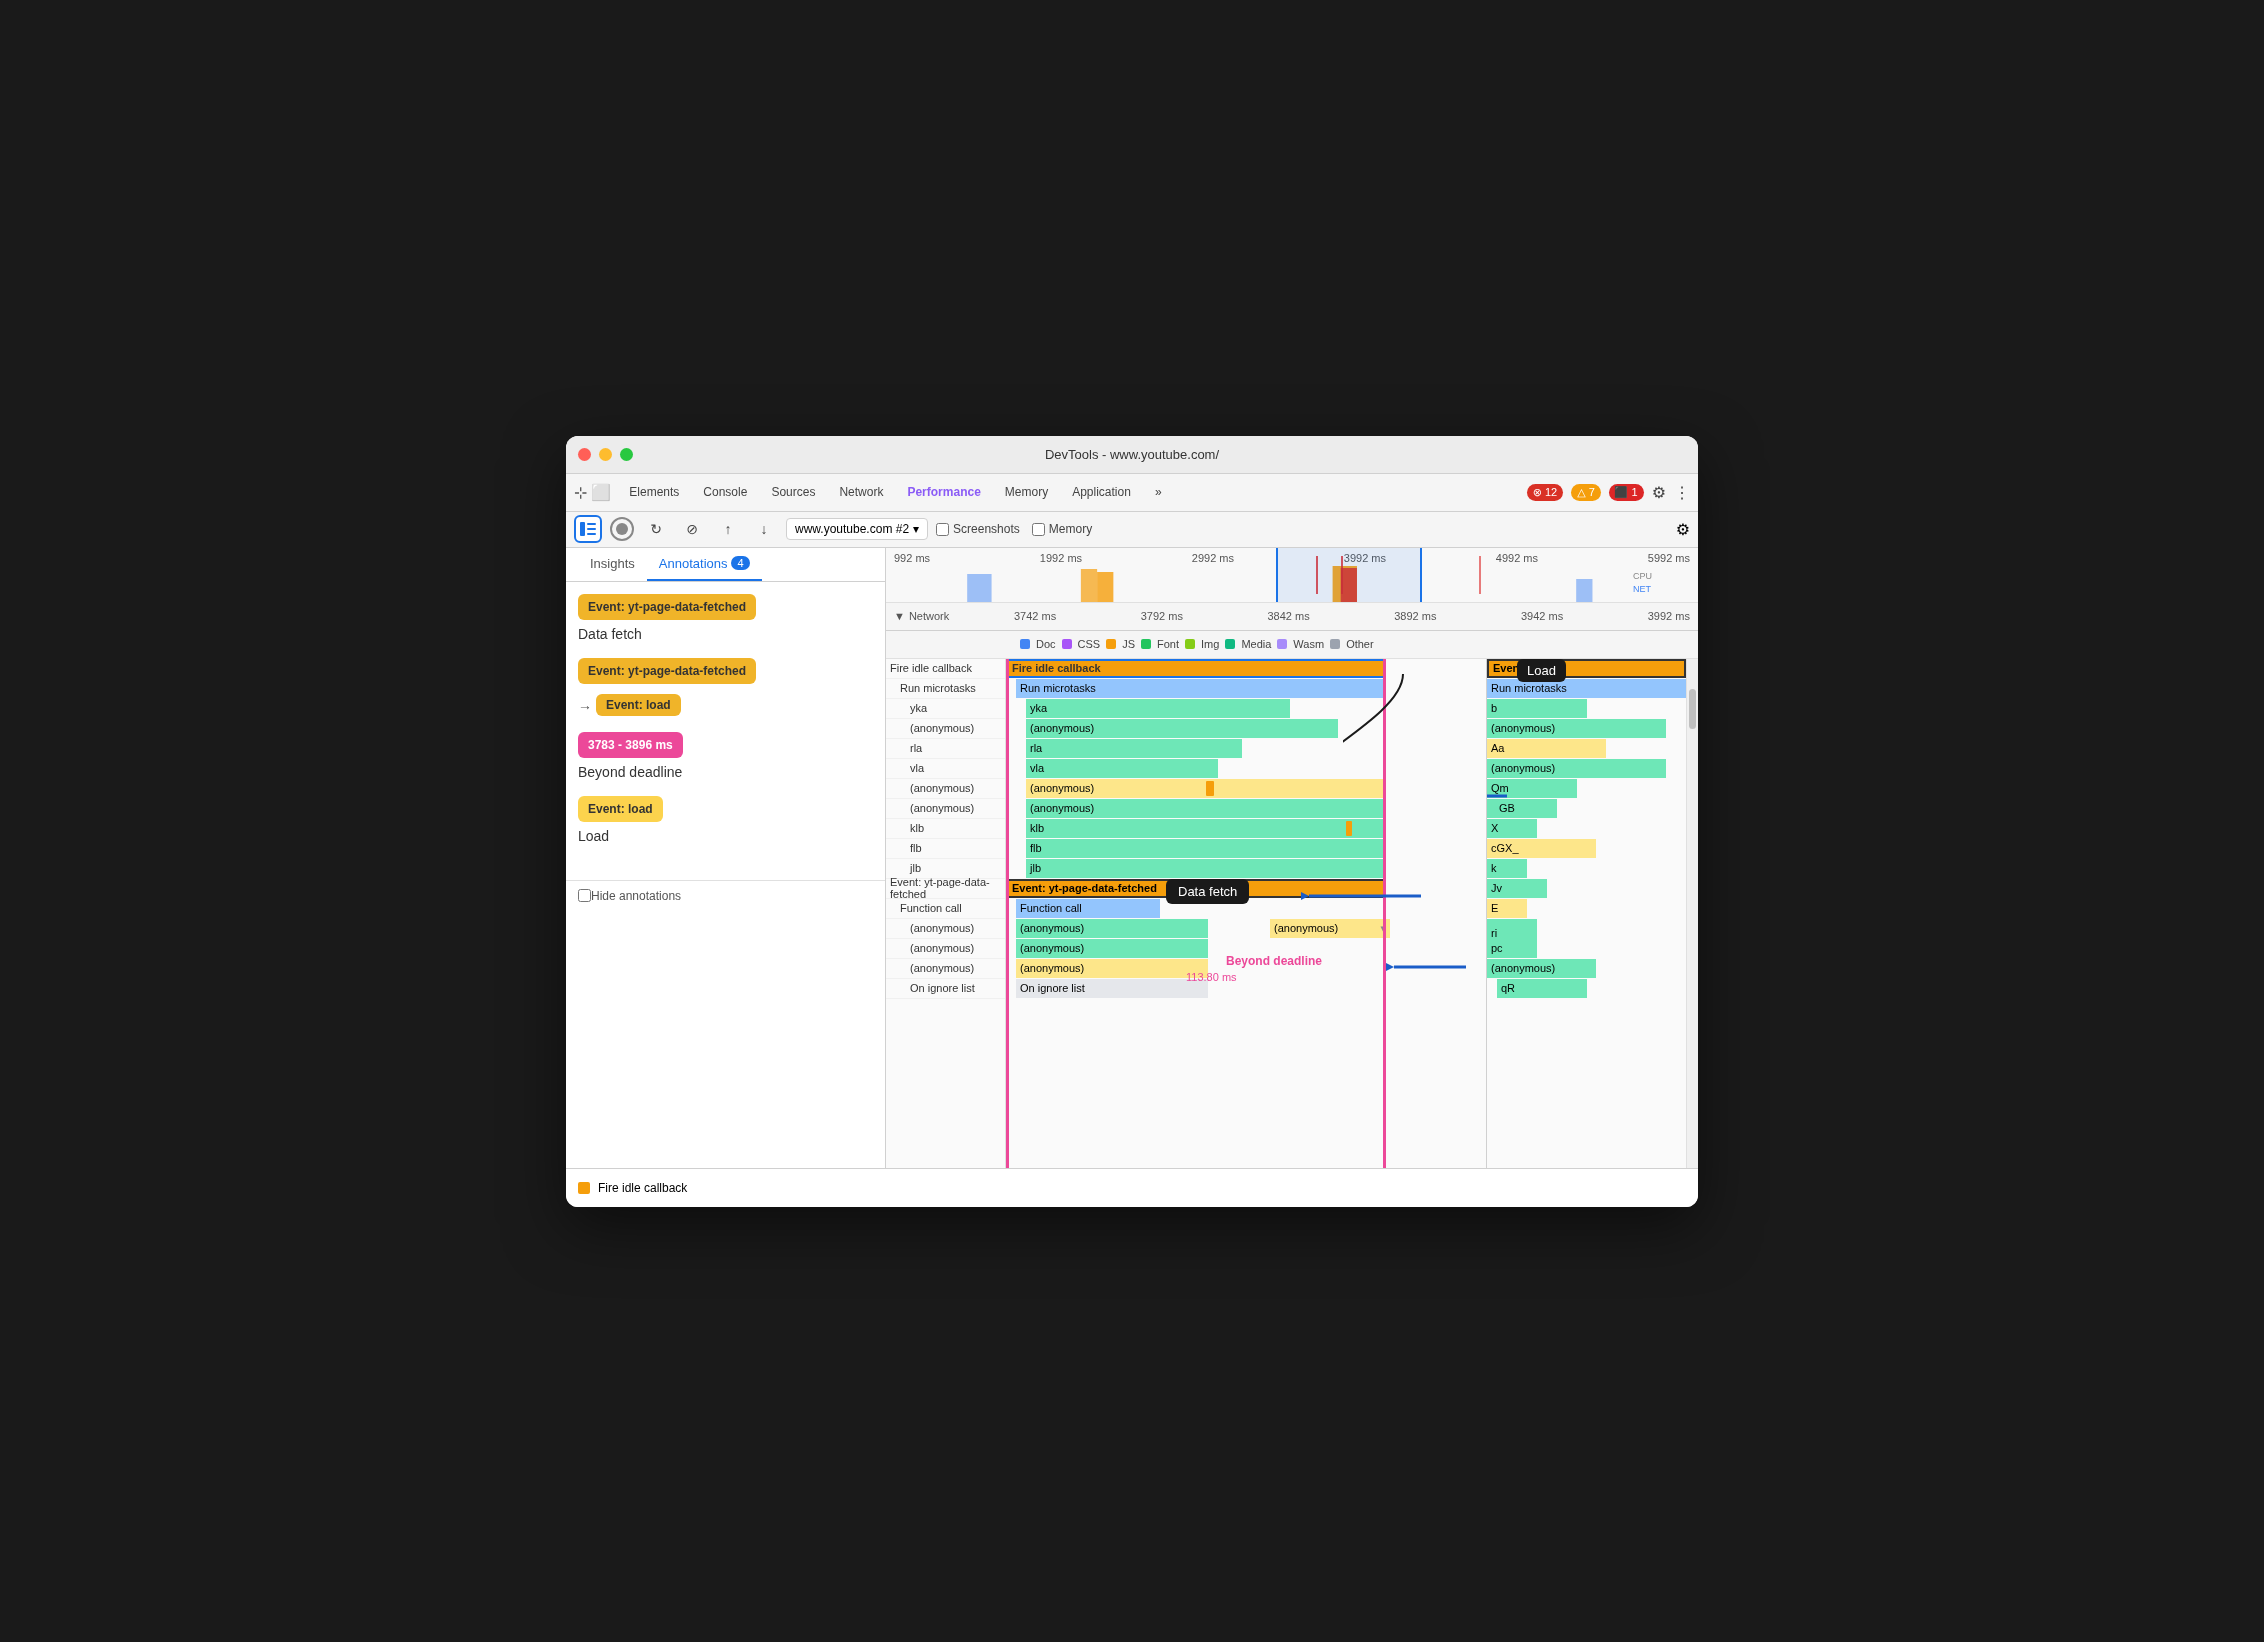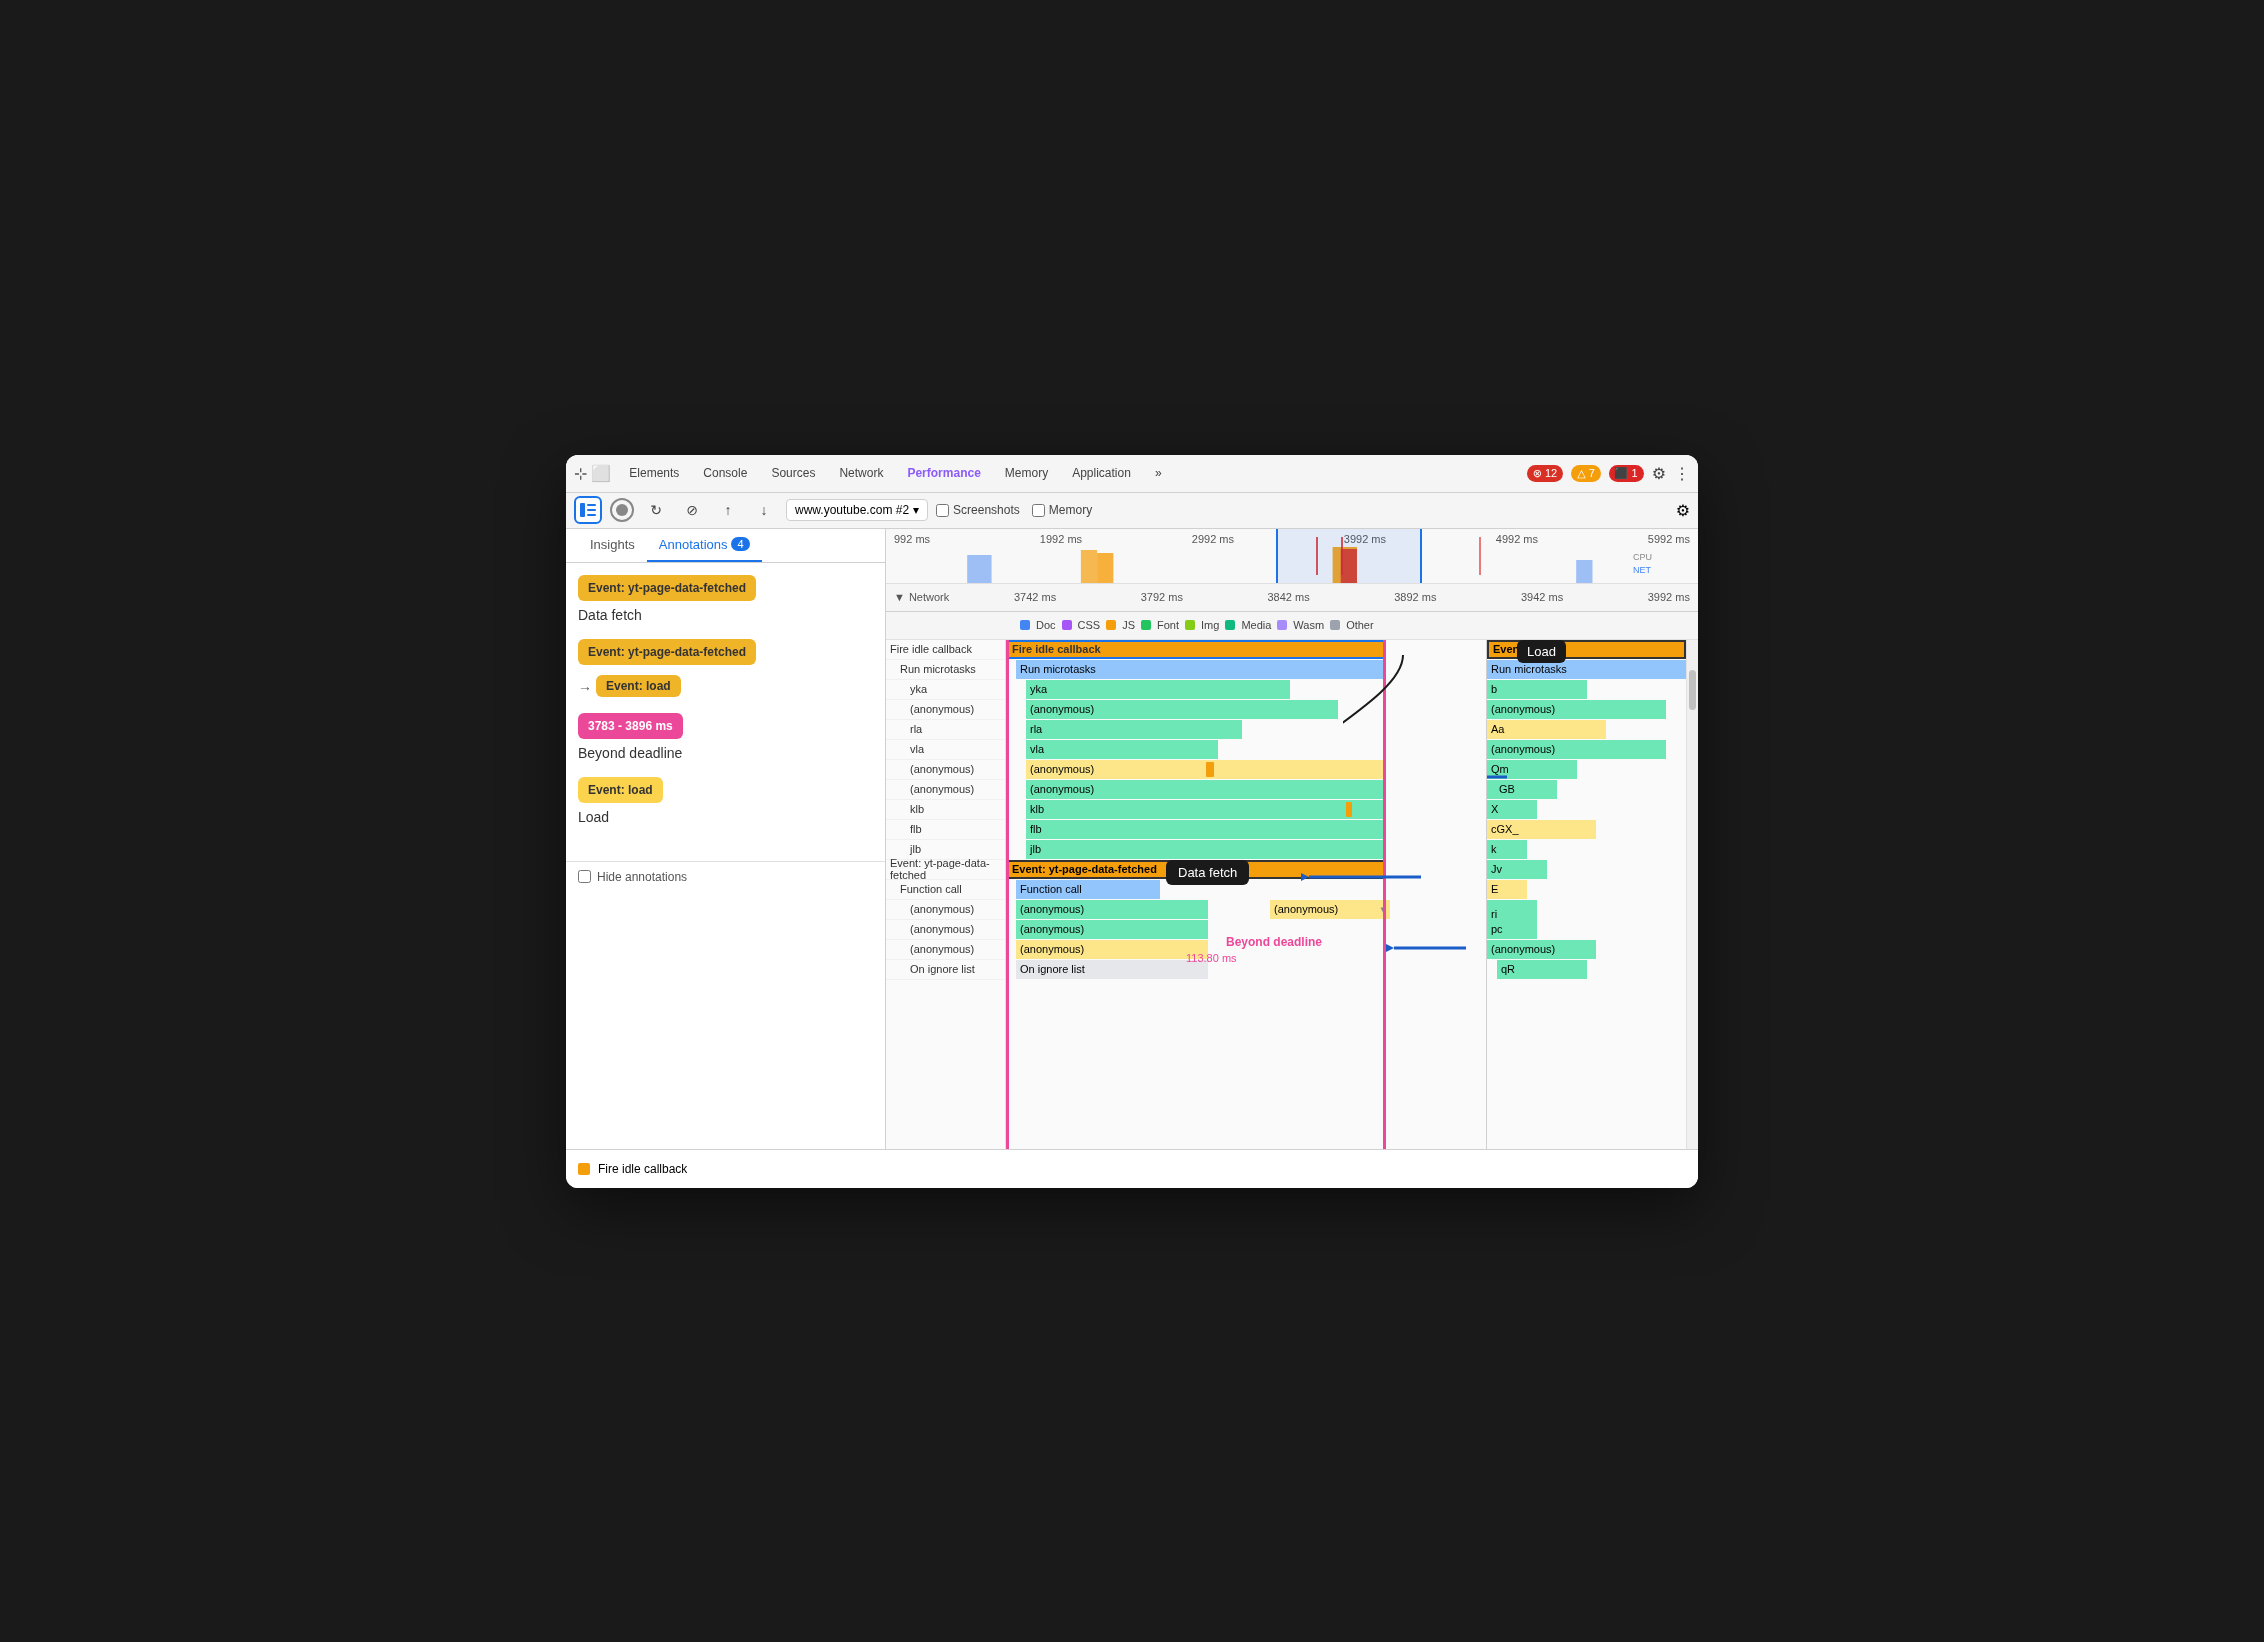--- a/index.html
+++ b/index.html
@@ -226,21 +226,20 @@
       background: #f0b429;
       color: #333;
       border-radius: 6px;
       padding: 4px 10px;
       font-size: 12px;
       font-weight: 600;
     }
     .hide-annotations {
       display: flex;
       align-items: flex-start;
-      gap: 6px;
       font-size: 12px;
       color: #555;
       padding: 8px 12px;
       cursor: pointer;
       border-top: 1px solid #e0e0e0;
       margin-top: 8px;
     }
     
     .right-panel {
       flex: 1;
@@ -349,20 +348,28 @@
       border-radius: 6px;
       margin: 2px;
       flex: 0 0 40px;
     }
   </style>
 </head>
 <body>
 
 <div class="window">
 
+  <div class="title-bar">
+    <div class="traffic-lights">
+      <div class="traffic-light tl-red"></div>
+      <div class="traffic-light tl-yellow"></div>
+      <div class="traffic-light tl-green"></div>
+    </div>
+    <span class="title-text">DevTools - www.youtube.com/</span>
+  </div>
 
   <div class="tab-bar">
     <span style="font-size:16px; color:#555; cursor:pointer;">⊹</span>
     <span style="font-size:16px; color:#555; cursor:pointer; margin-right:4px;">⬜</span>
     <span class="tab-item">Elements</span>
     <span class="tab-item">Console</span>
     <span class="tab-item">Sources</span>
     <span class="tab-item">Network</span>
     <span class="tab-item active">Performance</span>
     <span class="tab-item">Memory</span>

